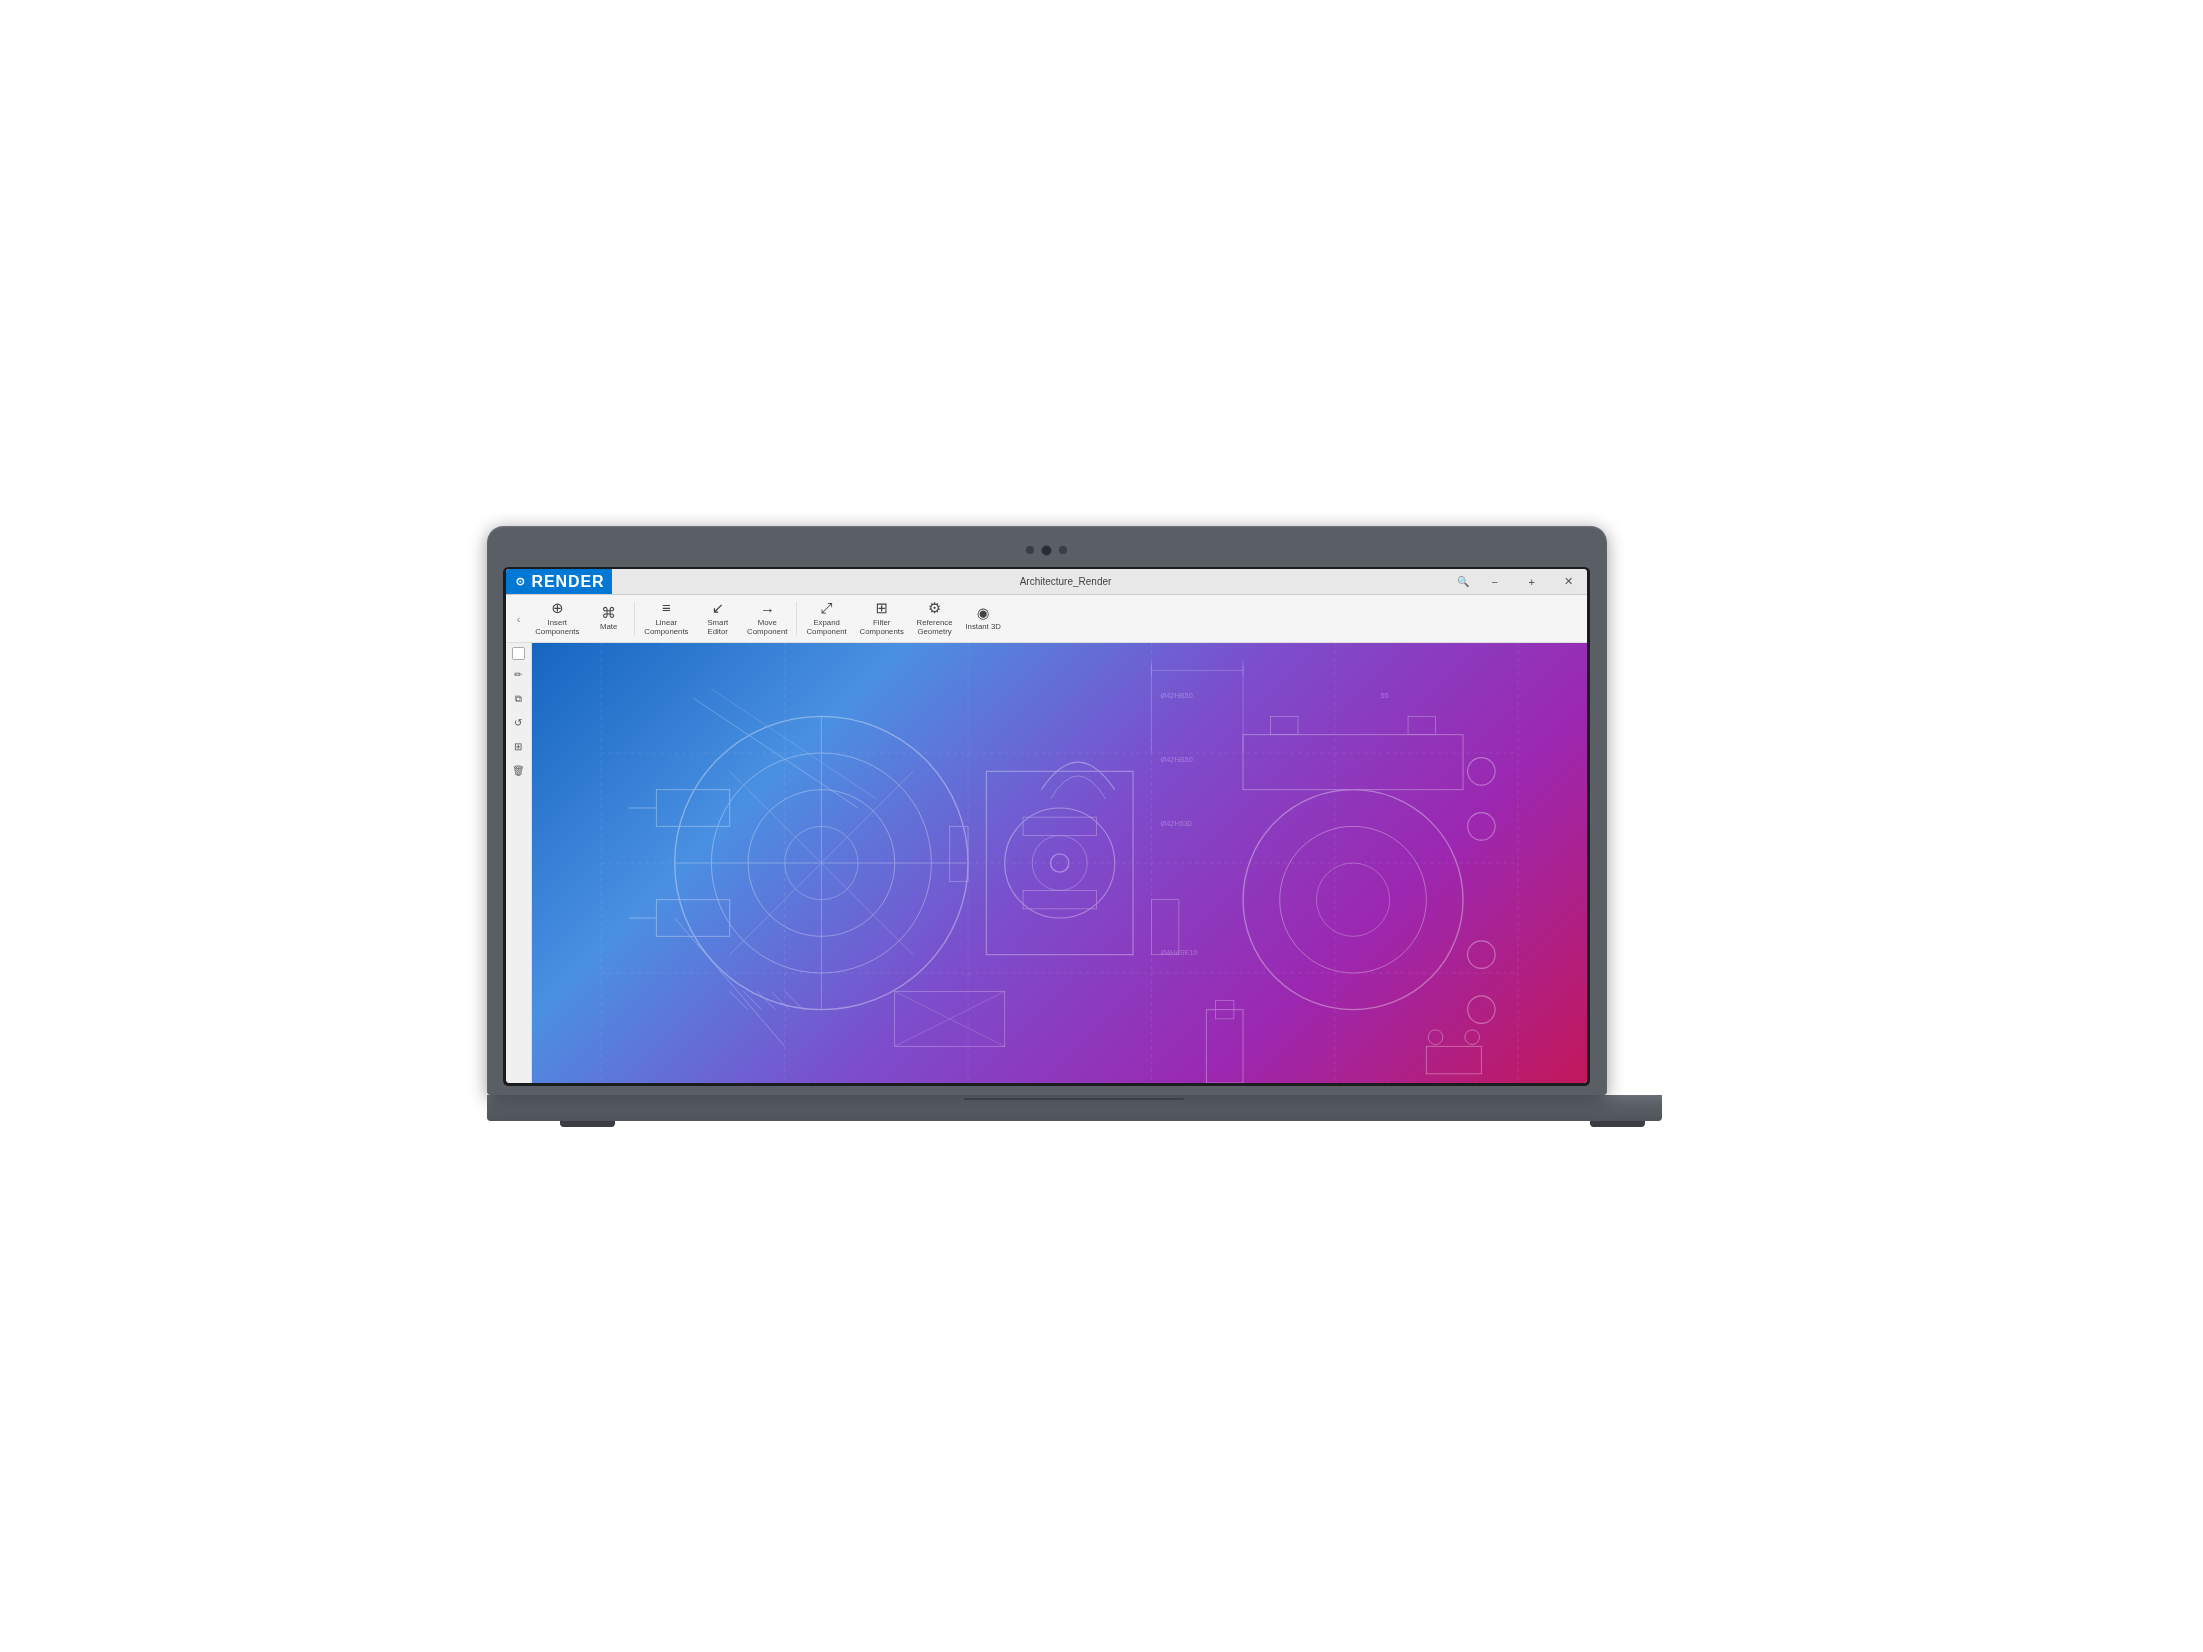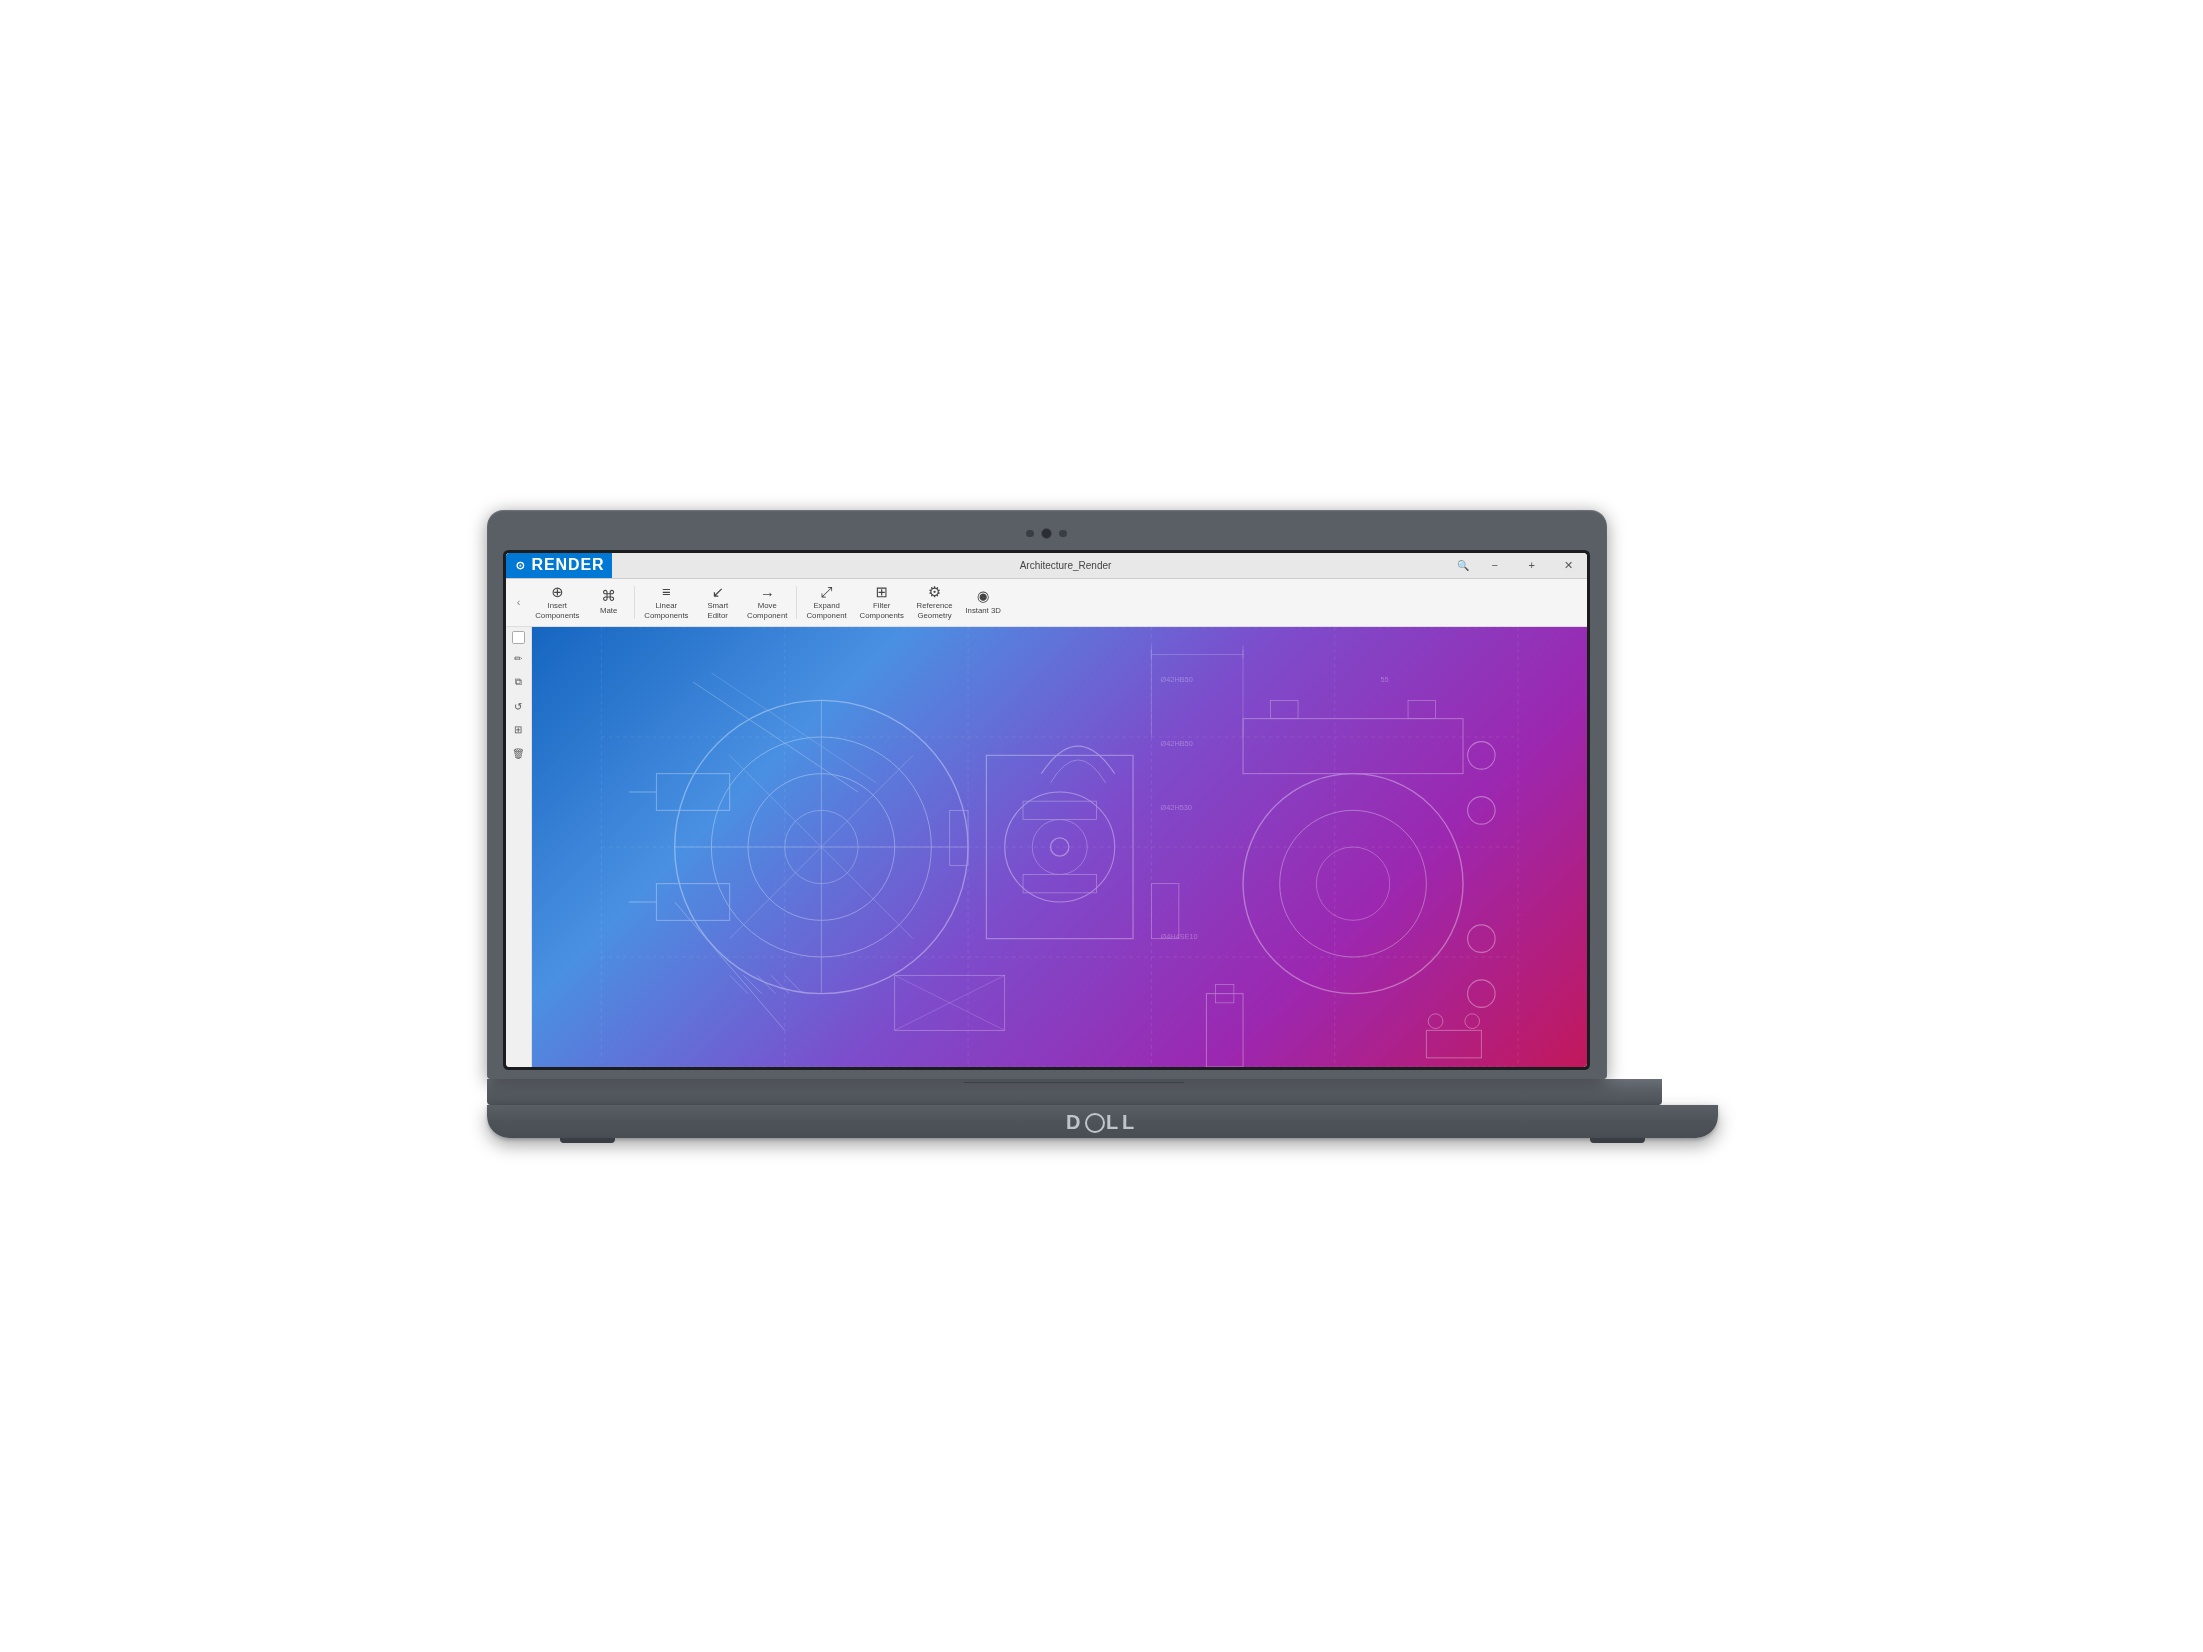--- a/index.html
+++ b/index.html
@@ -510,25 +510,20 @@
           </div>
 
         </div>
       </div>
     </div>
 
     <div class="laptop-base">
       <div class="hinge-line"></div>
     </div>
 
-    <div class="laptop-bottom">
-      <div class="dell-logo">
-        <span>D</span><span class="circle-l"></span><span>LL</span>
-      </div>
-    </div>
 
     <div class="laptop-feet">
       <div class="foot"></div>
       <div class="foot"></div>
     </div>
 
   </div>
 </div>
 
 

